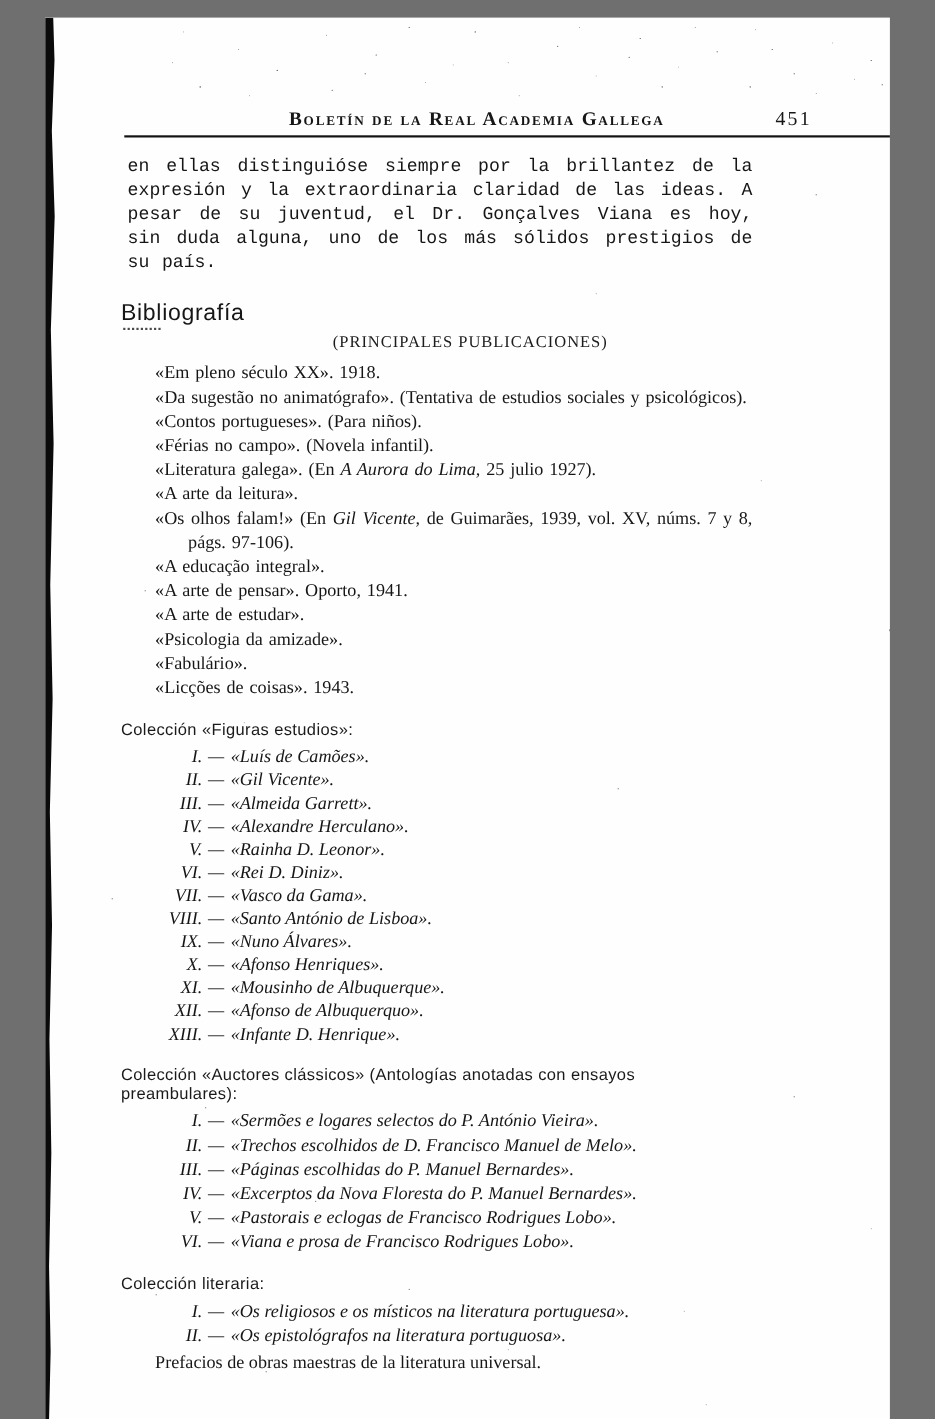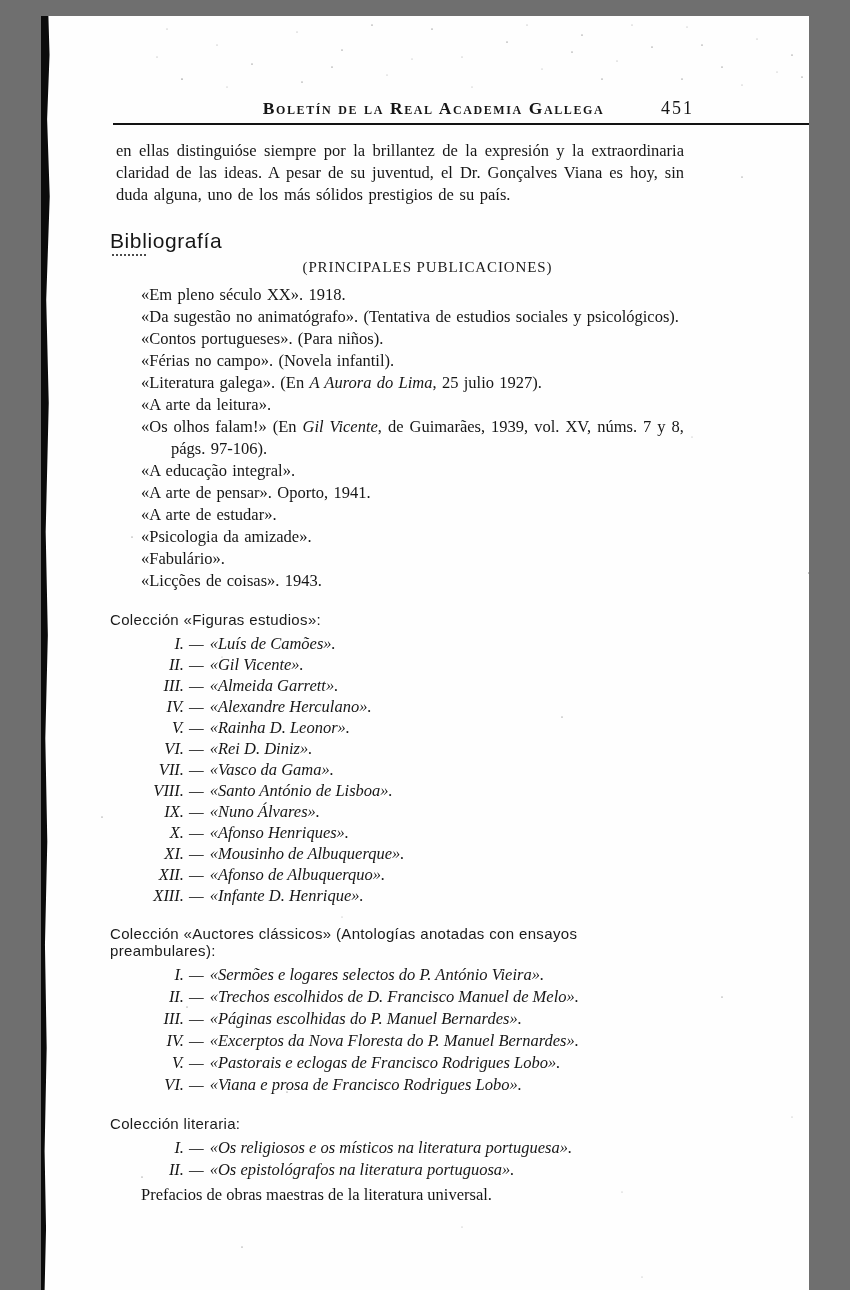--- a/index.html
+++ b/index.html
@@ -44,28 +44,28 @@
       825px 1240px 0 -0.5px #444,500px 250px 0 -0.6px #555,770px 360px 0 -0.5px #444,
       840px 430px 0 -0.6px #555,145px 990px 0 -0.5px #444,420px 1210px 0 -0.6px #555,
       330px 1155px 0 -0.5px #444,580px 1175px 0 -0.6px #555,245px 1075px 0 -0.5px #444;
   }
   
   .header-zone{position:absolute;left:75px;top:82px;width:635px;text-align:center;}
   .journal-title{
     font-variant:small-caps;font-weight:700;font-size:17.5px;letter-spacing:1.6px;
     white-space:nowrap;
   }
-  .page-number{position:absolute;left:620px;top:82px;font-size:18px;letter-spacing:2px;}
+  .page-number{position:absolute;left:664px;top:82px;font-size:18px;letter-spacing:2px;}
   .header-rule{
     position:absolute;left:72px;top:107px;width:723px;height:2px;background:#121212;
     box-shadow:0 2px 0 -1px #3a3a3a;
   }
   
   .content{position:absolute;left:75px;top:124px;width:568px;}
-  .intro{font-size:16.5px;line-height:22px;text-align:justify;word-spacing:1.5px;margin:0;}
+  .intro{font-size:16.5px;line-height:22px;text-align:justify;word-spacing:1.5px;margin:0;font-family:Liberation Mono, monospace;}
   .biblio-heading{
     font-family:"Liberation Sans",sans-serif;font-weight:400;font-size:21px;
     letter-spacing:0.6px;margin:23px 0 0 -6px;
   }
   .biblio-underline{width:34px;border-bottom:2px dotted #4a4a4a;margin:1px 0 0 -4px;height:0;}
   .subheading{
     font-family:Liberation Serif, serif;font-size:15px;letter-spacing:0.9px;
     text-align:center;margin:3px 0 0 55px;color:#1c1c1c;
   }
   ul.pubs{list-style:none;margin:8px 0 0 0;padding:0;font-size:16.5px;line-height:22px;}

